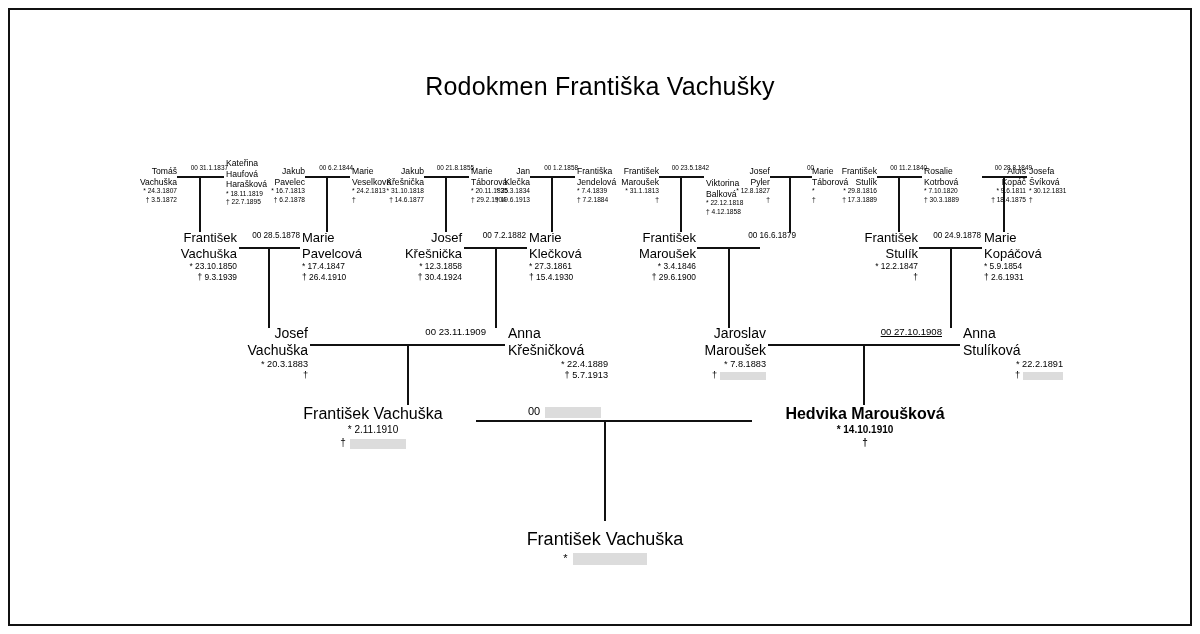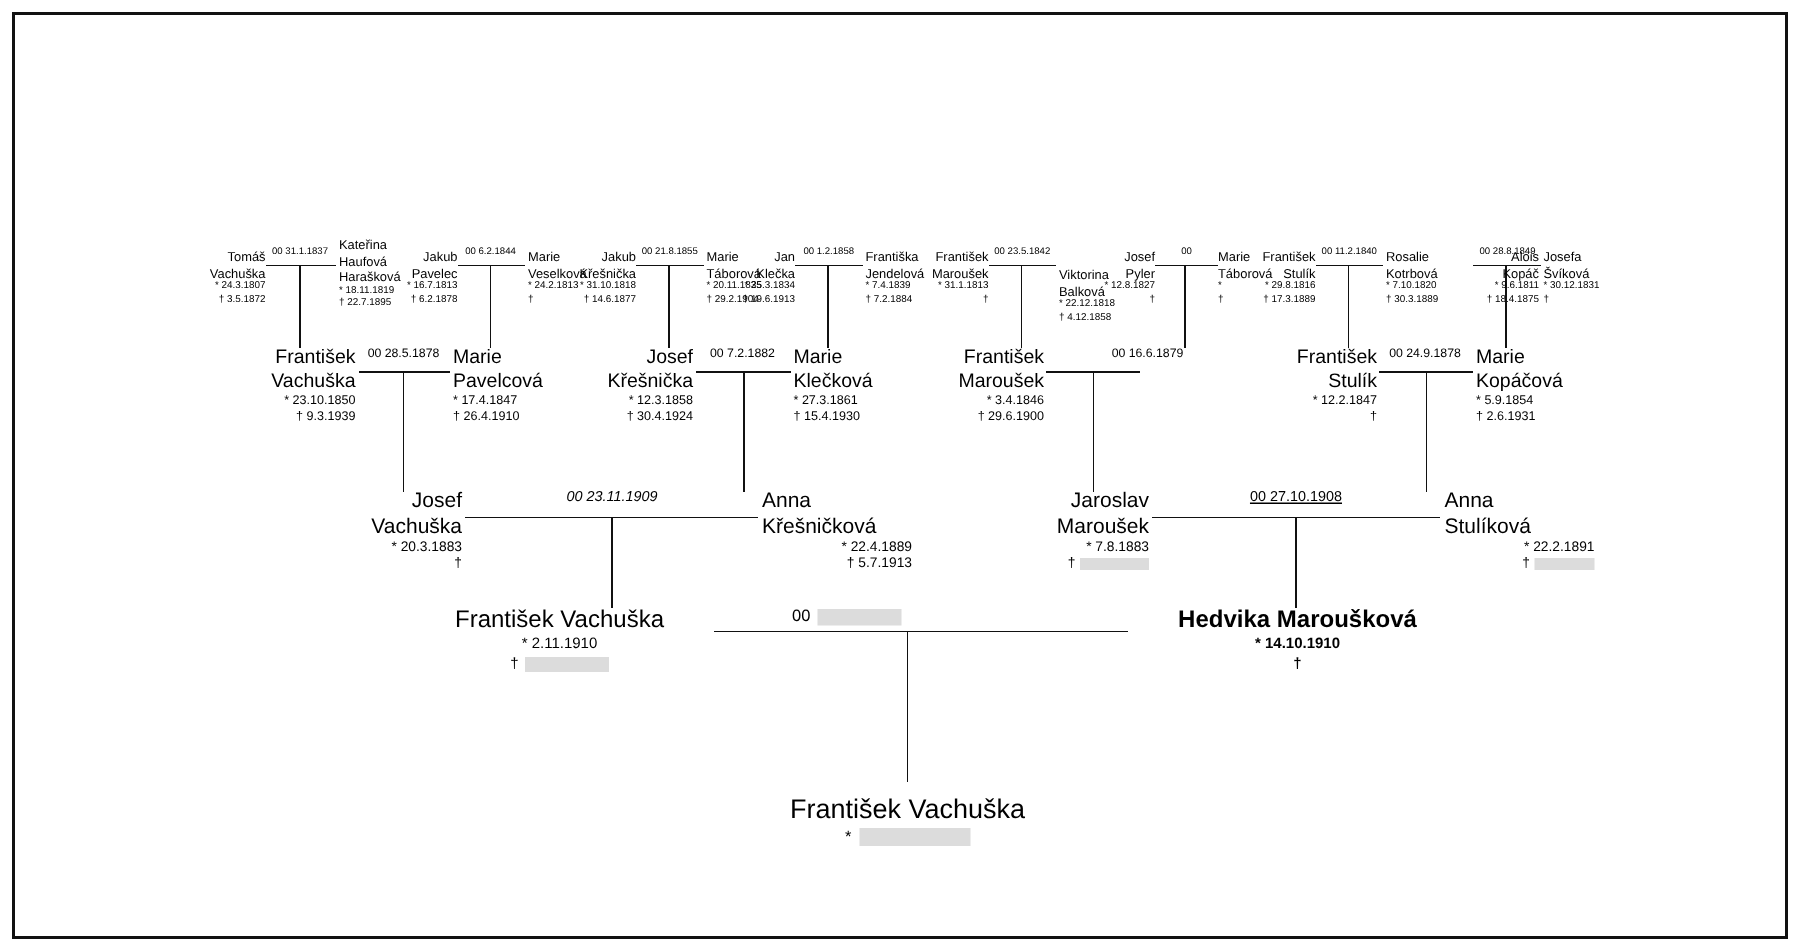--- a/index.html
+++ b/index.html
@@ -62,21 +62,21 @@
   .g4 .dt{ font-size:10px; line-height:1.3; }
 
   
   .g5 .nm{ font-size:18px; line-height:1.2; }
   .g5 .dt{ font-size:11px; line-height:1.3; }
 
   
   .marr{
     position:absolute;
     white-space:nowrap;
-    text-align:center;
+    text-align:right;
   }
   .marr.m1{ font-size:6.4px; }
   .marr.m2{ font-size:8.2px; }
   .marr.m3{ font-size:9.6px; }
   .marr.m4{ font-size:11px; }
 
   
   .redact{
     display:inline-block;
     background:#dcdcdc;
@@ -84,20 +84,21 @@
   }
   svg.lines{ position:absolute; left:0; top:0; }
 </style>
 </head>
 <body>
 
 <div id="page">
 
   <div id="frame"></div>
 
+  <div class="title">Rodokmen Františka Vachušky</div>
 
   <svg class="lines" width="1200" height="634">
     <g stroke="#111111" stroke-width="1.1" fill="none" shape-rendering="crispEdges">
 
       <line x1="177" y1="177" x2="224" y2="177"></line>
       <line x1="200" y1="177" x2="200" y2="232"></line>
 
       <line x1="305" y1="177" x2="350" y2="177"></line>
       <line x1="327" y1="177" x2="327" y2="232"></line>
 
@@ -304,21 +305,21 @@
     <span class="dt">* 5.9.1854</span>
     <span class="dt">† 2.6.1931</span>
   </div>
 
   <div class="person g3 right" style="left:218px; top:325px; width:90px;">
     <span class="nm">Josef</span>
     <span class="nm">Vachuška</span>
     <span class="dt">* 20.3.1883</span>
     <span class="dt">†</span>
   </div>
-  <div class="marr m3" style="left:330px; top:326px; width:156px;font-style:italic;">00 23.11.1909</div>
+  <div class="marr m3" style="left:330px; top:326px; width:156px;">00 23.11.1909</div>
   <div class="person g3 left" style="left:508px; top:325px; width:100px;">
     <span class="nm">Anna</span>
     <span class="nm">Křešničková</span>
     <span class="dt">* 22.4.1889</span>
     <span class="dt">† 5.7.1913</span>
   </div>
 
   <div class="person g3 right" style="left:676px; top:325px; width:90px;">
     <span class="nm">Jaroslav</span>
     <span class="nm">Maroušek</span>

